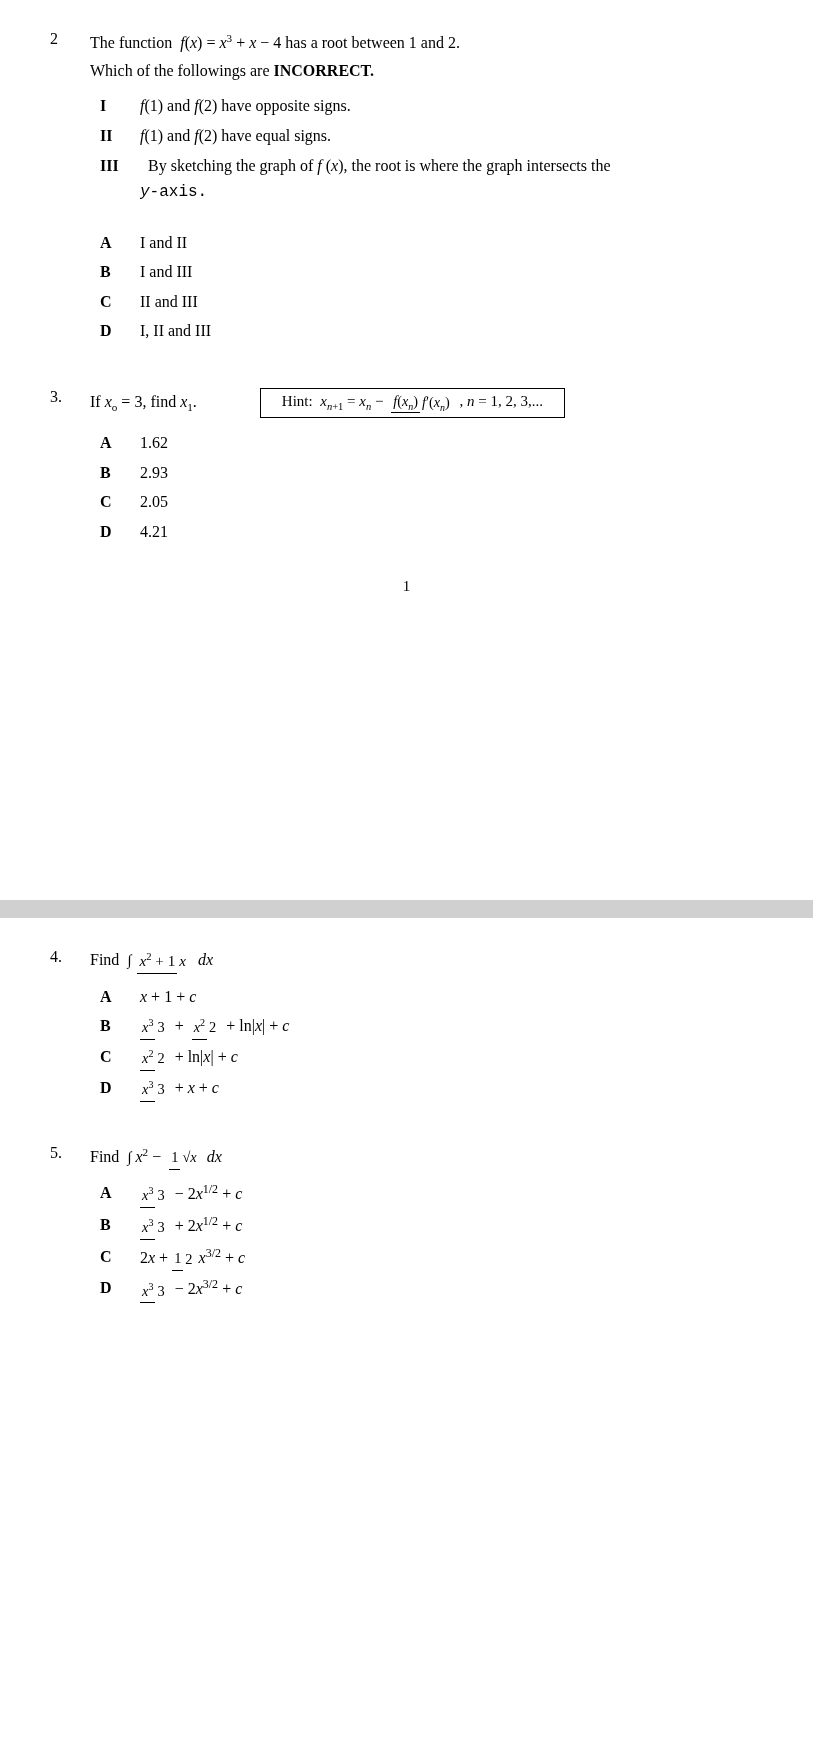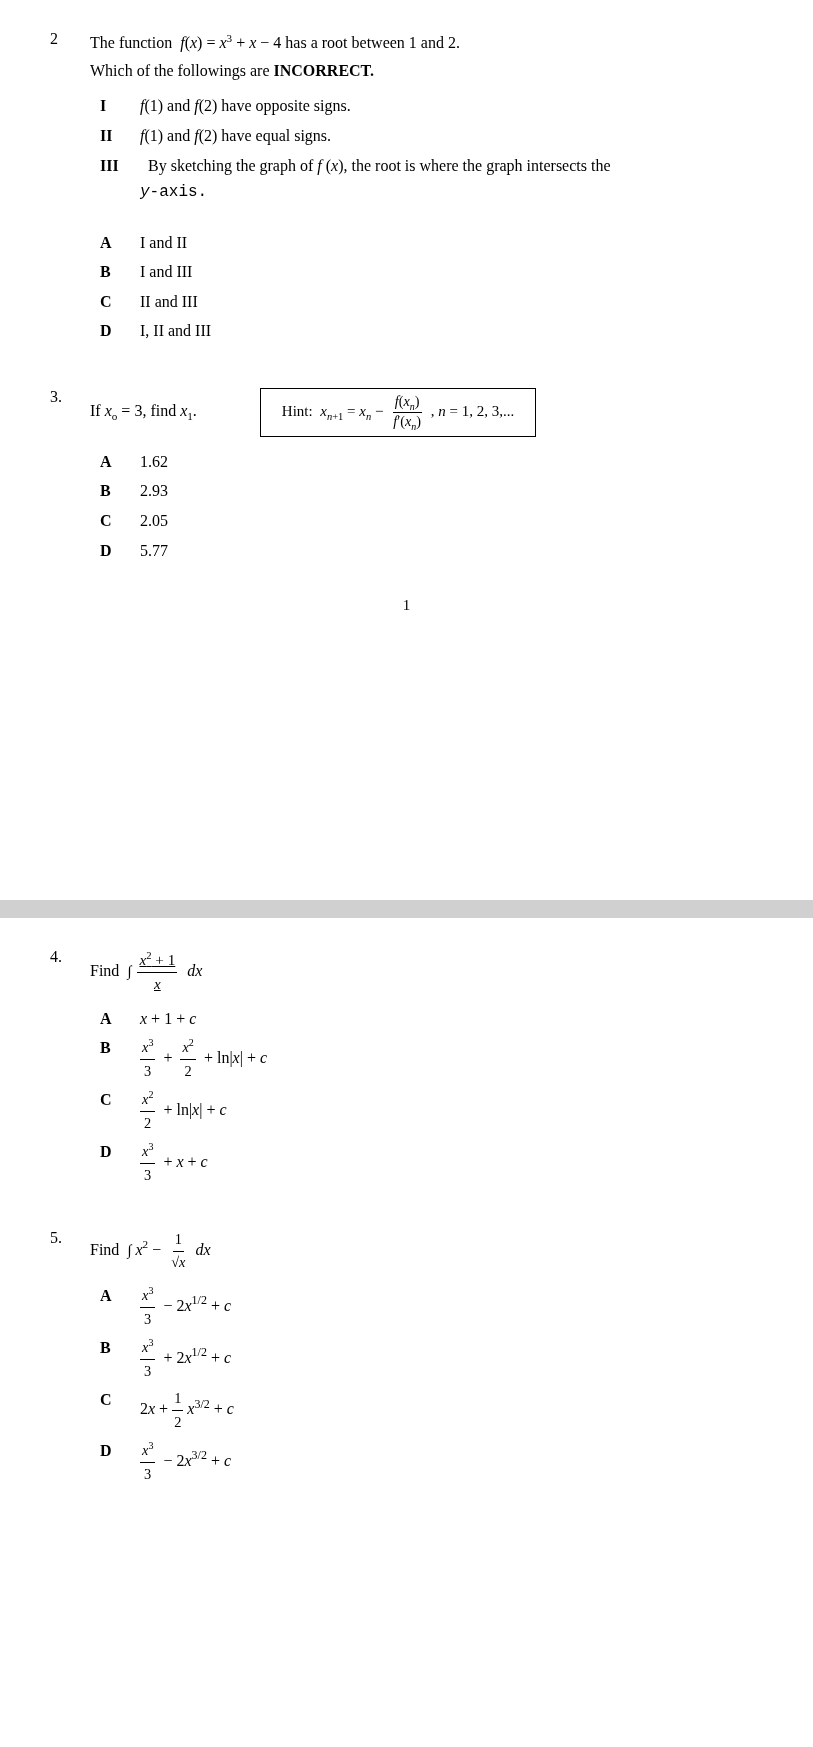--- a/index.html
+++ b/index.html
@@ -86,21 +86,21 @@
     }
     .section-q-num {
       min-width: 40px;
       font-size: 16px;
     }
     .section-q-content { flex: 1; }
     sup { font-size: 0.7em; vertical-align: super; }
     sub { font-size: 0.7em; vertical-align: sub; }
     .frac {
       display: inline-flex;
-      flex-direction: column;
+      flex-direction: row;
       align-items: center;
       vertical-align: middle;
       font-size: 0.95em;
     }
     .frac .num { border-bottom: 1px solid #000; padding: 0 2px; text-align: center; }
     .frac .den { padding: 0 2px; text-align: center; }
     .bold { font-weight: bold; }
   </style>
 </head>
 <body>
@@ -186,42 +186,42 @@
         <div class="answer-item">
           <span class="answer-label">B</span>
           <span>2.93</span>
         </div>
         <div class="answer-item">
           <span class="answer-label">C</span>
           <span>2.05</span>
         </div>
         <div class="answer-item">
           <span class="answer-label">D</span>
-          <span>5.77</span>
+          <span>4.21</span>
         </div>
       </div>
     </div>
   </div>
 
   <div class="page-num-center">1</div>
 </div>
 
 <div class="page-break"></div>
 
 <div class="page2">
 
 
   <div class="section-q">
     <div class="section-q-num">4.</div>
     <div class="section-q-content">
       <div class="q-text">
         <p>
           Find&nbsp;
           <span style="font-size:15px;">∫</span>
-          <span class="frac" style="margin:0 2px; font-size:0.95em;text-decoration:underline;">
+          <span class="frac" style="margin:0 2px; font-size:0.95em;">
             <span class="num"><i>x</i><sup>2</sup> + 1</span>
             <span class="den"><i>x</i></span>
           </span>
           &nbsp;<i>dx</i>
         </p>
       </div>
       <div class="answer-options">
         <div class="answer-item">
           <span class="answer-label">A</span>
           <span><i>x</i> + 1 + <i>c</i></span>

